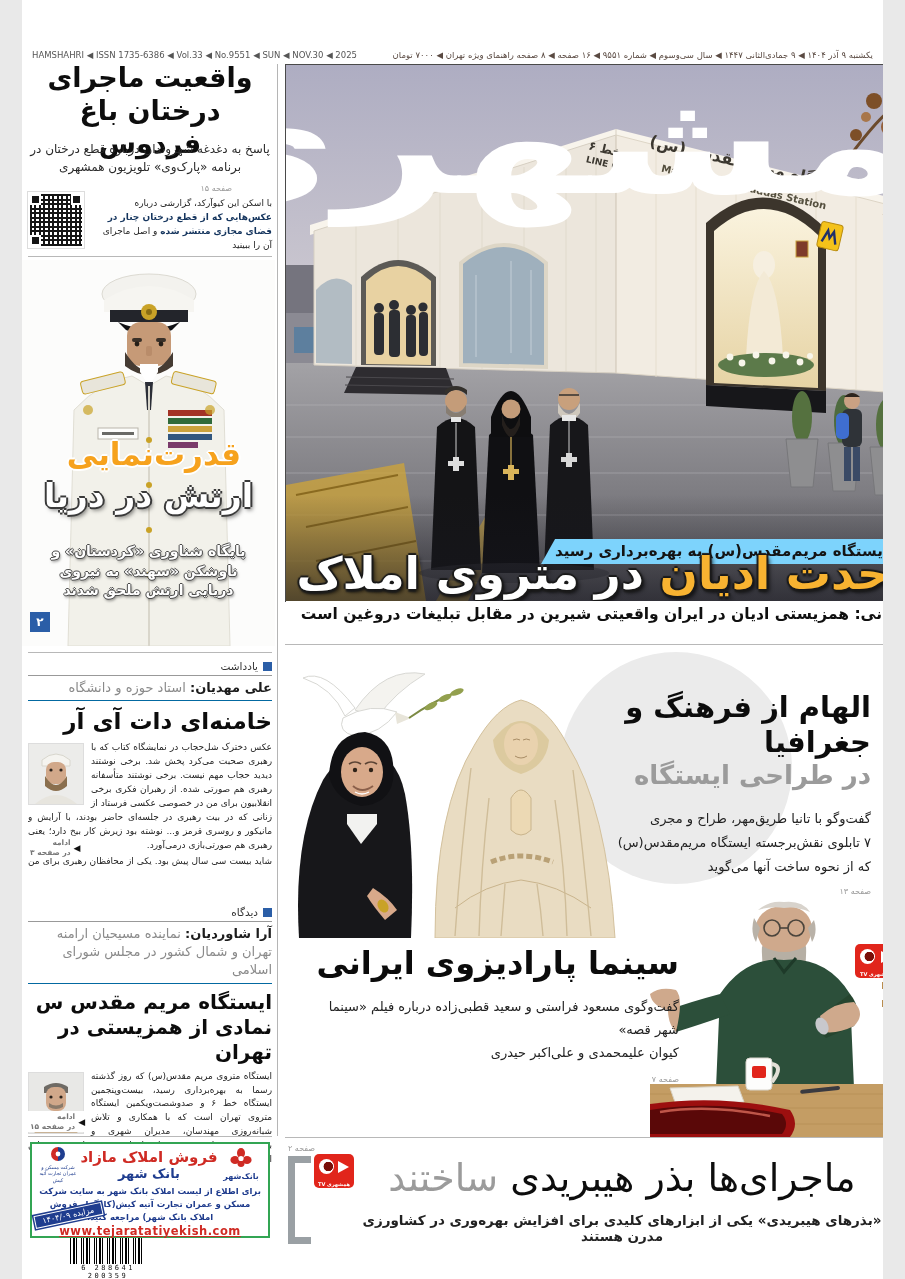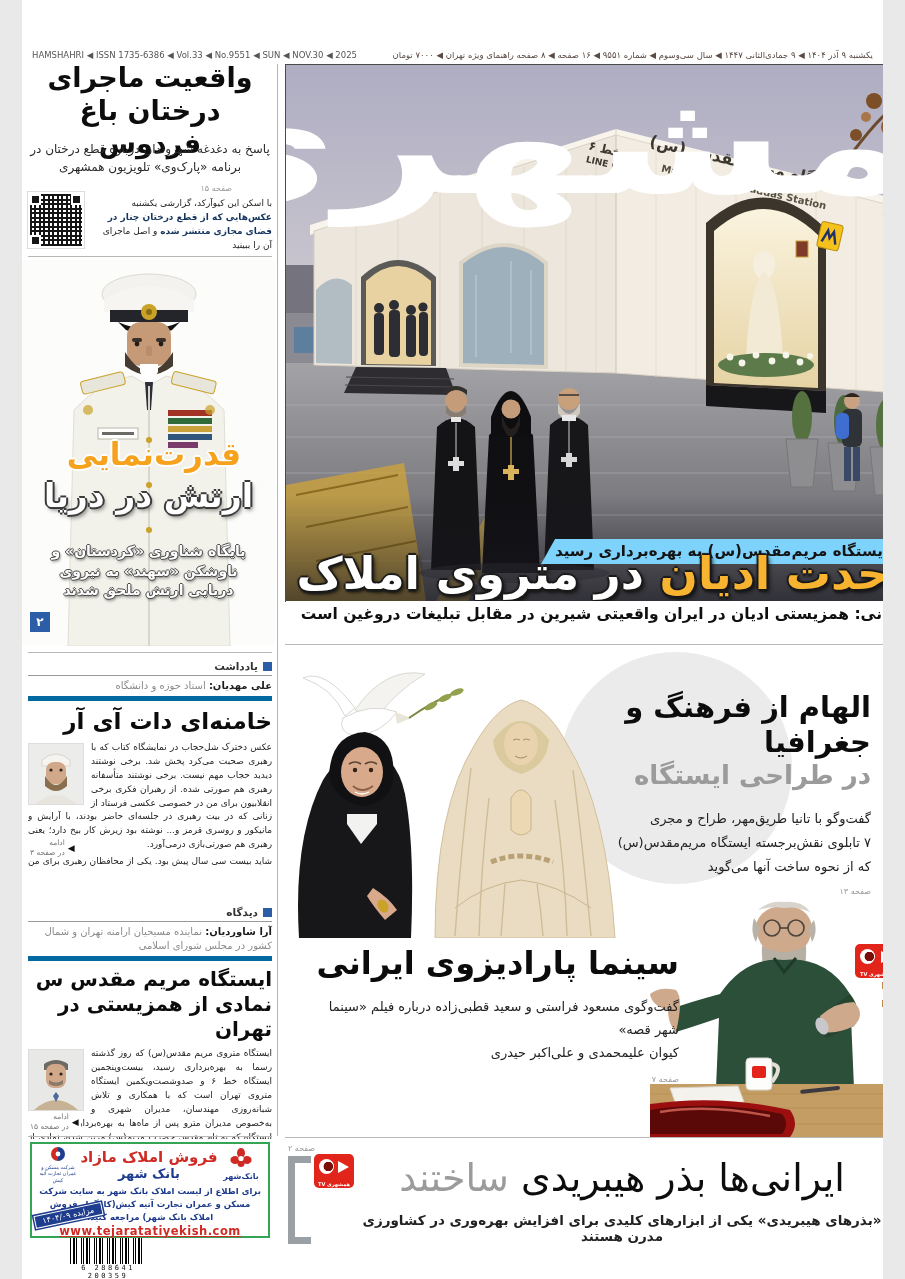--- a/index.html
+++ b/index.html
@@ -36,31 +36,31 @@
   .navy-main{position:absolute;top:216px;left:0;right:0;text-align:center;font-size:33px;font-weight:bold;color:#fff;
     text-shadow:-2px 0 0 #3a3a3a,2px 0 0 #3a3a3a,0 -2px 0 #3a3a3a,0 2px 0 #3a3a3a,2px 3px 4px rgba(0,0,0,.5);}
   .navy-sub{position:absolute;top:282px;left:18px;right:18px;text-align:center;font-size:14px;font-weight:bold;color:#fff;line-height:1.4;
     text-shadow:-1px 0 0 #4a4a4a,1px 0 0 #4a4a4a,0 -1px 0 #4a4a4a,0 1px 0 #4a4a4a,1px 2px 3px rgba(0,0,0,.55);}
   .pg-badge{position:absolute;left:8px;top:352px;width:20px;height:20px;background:#2b5ea7;color:#fff;
     font-size:12px;font-weight:bold;text-align:center;line-height:20px;}
   
   .sec{left:6px;width:244px;}
   .sec-head{display:flex;align-items:center;gap:5px;border-bottom:1px solid #999;padding-bottom:3px;}
   .sec-sq{width:9px;height:9px;background:#2b5ea7;}
-  .sec-label{font-size:10.5px;font-weight:bold;color:#333;margin-left:38px;}
-  .sec-author{font-size:10px;color:#8a8a8a;border-bottom:5px solid #0369a1;padding:3px 0;line-height:1.4;}
+  .sec-label{font-size:10.5px;font-weight:normal;color:#333;margin-left:38px;}
+  .sec-author{font-size:13px;color:#8a8a8a;border-bottom:1px solid #0369a1;padding:3px 0;line-height:1.4;}
   .sec-author b{color:#1c1c1c;}
   .sec-hl{font-size:23px;font-weight:bold;color:#0c0c0c;text-align:right;line-height:1.25;margin:6px 0 5px;}
   .sec-hl.small{font-size:20px;}
   .sec-body{font-size:9px;line-height:1.55;text-align:justify;color:#222;overflow:hidden;position:relative;}
   .sec-body p{margin:0 0 3px;}
   .float-img{float:left;width:54px;height:60px;margin:2px 7px 2px 0;border:1px solid #ddd;}
   .chip{position:absolute;display:flex;align-items:center;gap:3px;background:#fff;padding:1px 2px;}
   .chip .arr{font-size:9px;color:#111;}
-  .chip .txt{font-size:7.5px;color:#777;line-height:1.25;text-align:right;}
+  .chip .txt{font-size:7.5px;color:#777;line-height:1.25;text-align:right;font-weight:bold;}
   
   .ad{left:8px;top:1142px;width:236px;height:92px;border:2px solid #33a553;background:#fff;}
   .ad-top{display:flex;align-items:center;padding:2px 4px 0;}
   .ad-bank{width:46px;text-align:center;}
   .ad-bank .t{font-size:8px;font-weight:bold;color:#1f3d8f;}
   .ad-titles{flex:1;text-align:center;}
   .ad-t1{font-size:15px;font-weight:bold;color:#cf2b24;}
   .ad-t2{font-size:13px;font-weight:bold;color:#1f3d8f;}
   .ad-co{width:44px;text-align:center;font-size:5px;color:#1f3d8f;line-height:1.3;}
   .ad-body{font-size:8.5px;font-weight:bold;color:#1d3a8c;text-align:center;line-height:1.5;padding:2px 6px 0;}
@@ -123,21 +123,21 @@
   <div class="abs lc lc-sub">پاسخ به دغدغه شهروندان درباره قطع درختان در برنامه «پارک‌وی» تلویزیون همشهری</div>
 
   <div class="abs lc qr-row">
     <div class="qr" style="width:52px;height:52px;margin-top:8px;">
         <i class="tl"></i>
         <i class="tr"></i>
         <i class="bl"></i>
       </div>
     <div class="qr-cap">
       <div class="pageref">صفحه ۱۵</div>
-      <p><span>با اسکن این کیوآرکد، گزارشی یکشنبه </span><b>عکس‌هایی که از قطع درختان چنار در فضای مجازی منتشر شده</b><span> و اصل ماجرای آن را ببینید</span></p>
+      <p><span>با اسکن این کیوآرکد، گزارشی درباره </span><b>عکس‌هایی که از قطع درختان چنار در فضای مجازی منتشر شده</b><span> و اصل ماجرای آن را ببینید</span></p>
     </div>
   </div>
 
   <div class="rule" style="left:6px;width:244px;top:256px;"></div>
 
   <div class="abs officer">
     <svg viewBox="0 0 253 386" width="253" height="386">
       <rect width="253" height="386" fill="#fcfcfb"></rect>
 
       <g>
@@ -592,18 +592,18 @@
   <div class="abs pageref" style="left:266px;top:1144px;">صفحه ۲</div>
   <div class="abs brk l"></div>
   <div class="abs brk r"></div>
   <div class="tvlogo" style="left:292px;top:1154px;width:40px;height:34px;">
     <span class="tv-c"></span>
     <span class="tv-p"></span>
     <span class="tv-t">همشهری TV</span>
   </div>
 
   <div class="abs bot-head">
-    <div class="bot-h"><span class="blk">ایرانی‌ها بذر هیبریدی </span><span class="gry">ساختند</span></div>
+    <div class="bot-h"><span class="blk">ماجرای‌ها بذر هیبریدی </span><span class="gry">ساختند</span></div>
     <div class="bot-sub">«بذرهای هیبریدی» یکی از ابزارهای کلیدی برای افزایش بهره‌وری در کشاورزی مدرن هستند</div>
   </div>
 
 
 </div>
 
 </body></html>

